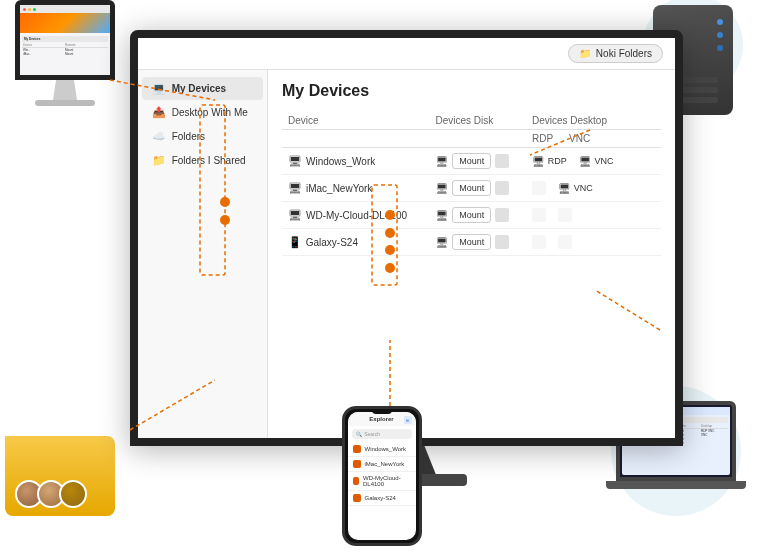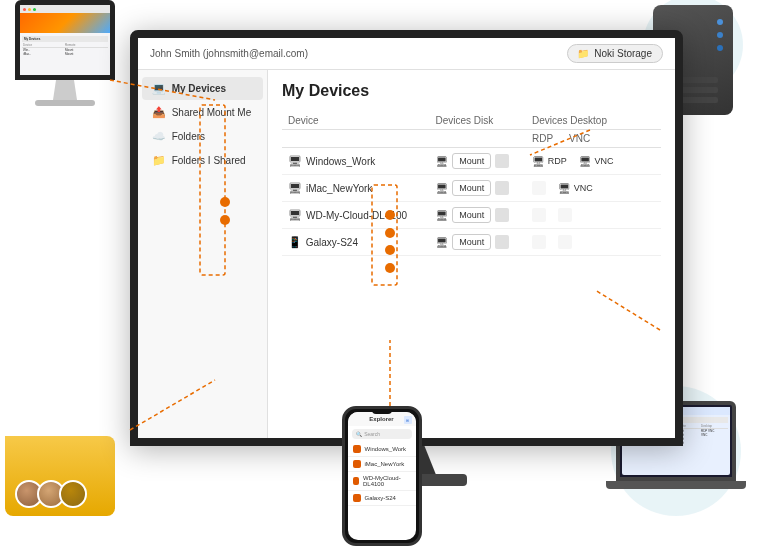--- a/index.html
+++ b/index.html
@@ -630,38 +630,37 @@
       </div>
     </div>
   </div>
 </div>
 
 <div class="monitor-container">
   <div class="monitor-screen">
     <div class="app-ui">
 
       <div class="app-header">
-        <div class="user-info">John Smith (johnsmith@email.com)</div>
         <div style="flex:1;"></div>
         <button class="noki-btn">
           <span>📁</span>
-          <span>Noki Storage</span>
+          <span>Noki Folders</span>
         </button>
       </div>
 
       <div class="app-body">
 
         <div class="sidebar">
           <div class="sidebar-item active">
             <span class="sidebar-icon">💻</span>
             <span>My Devices</span>
           </div>
           <div class="sidebar-item">
             <span class="sidebar-icon">📤</span>
-            <span>Shared Mount Me</span>
+            <span>Desktop With Me</span>
           </div>
           <div class="sidebar-item">
             <span class="sidebar-icon">☁️</span>
             <span>Folders</span>
           </div>
           <div class="sidebar-item">
             <span class="sidebar-icon">📁</span>
             <span>Folders I Shared</span>
           </div>
         </div>

